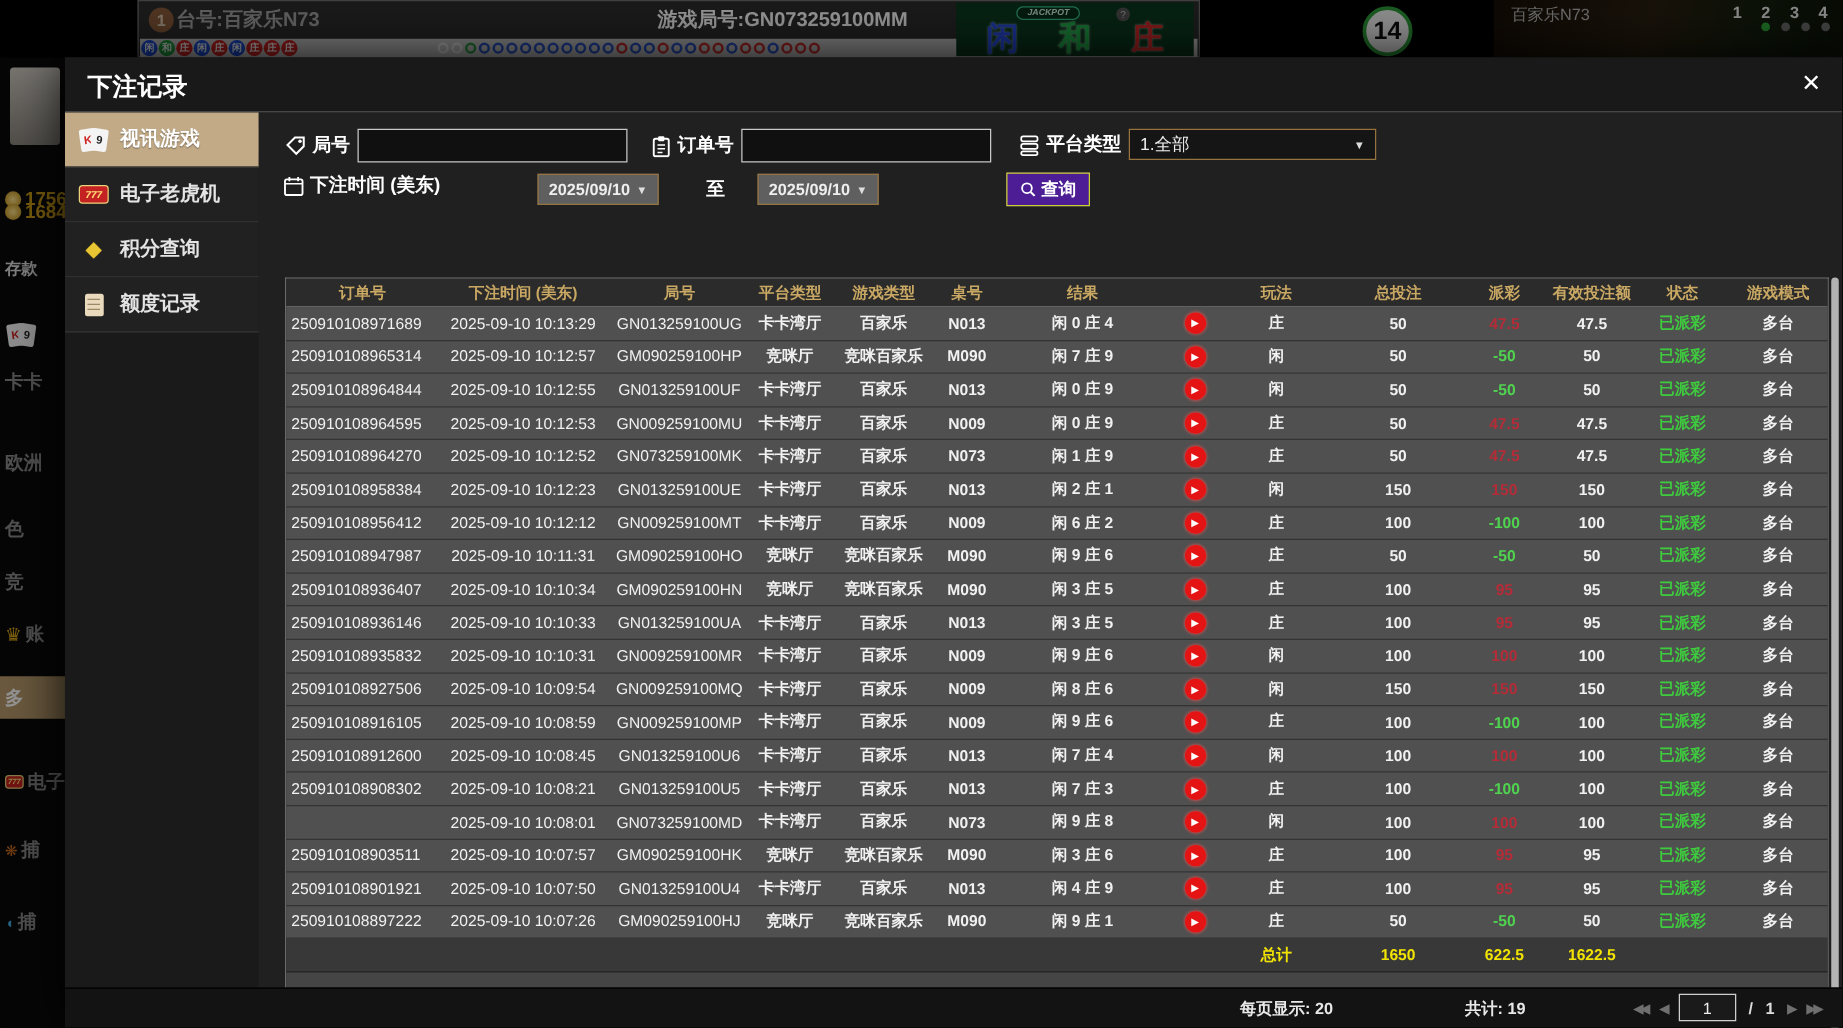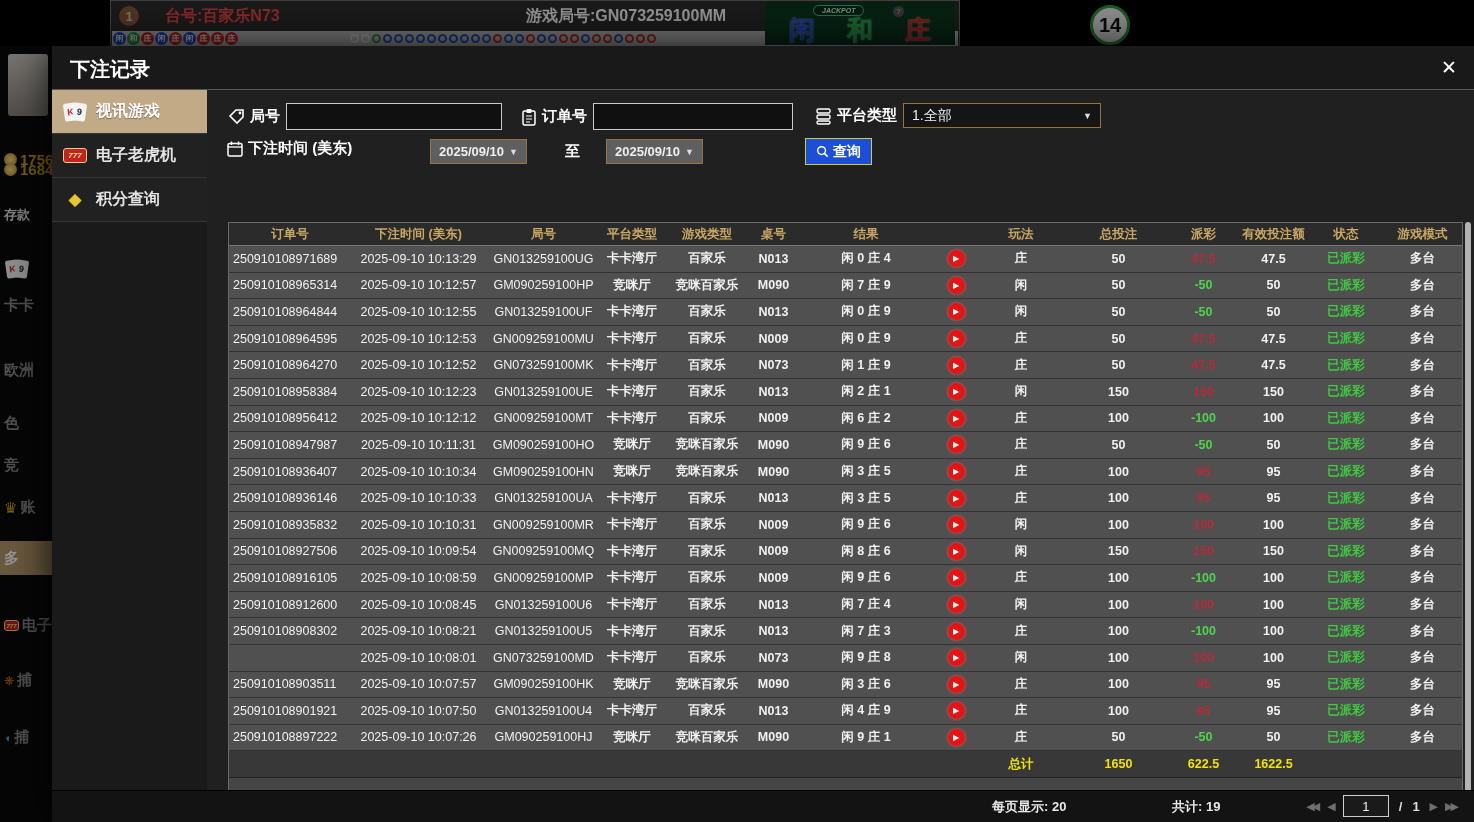--- a/index.html
+++ b/index.html
@@ -8,21 +8,21 @@
   #stage { position:relative; width:1474px; height:822px; overflow:hidden; background:#000; }
 
   
   #bg { position:absolute; inset:0; }
   .topbar-logo { position:absolute; left:0; top:0; width:110px; height:46px; background:#141414; display:flex; align-items:center; padding-left:6px; gap:4px; }
   .logo-mark { width:22px; height:22px; }
   .logo-text { color:#9b9b9b; font-weight:700; font-size:15px; letter-spacing:1px; }
   .game-panel { position:absolute; left:110px; top:0; width:850px; height:46px; background:#2e2e2e; border:1px solid #6e6e6e; }
   .info-row { position:absolute; left:0; top:0; right:0; height:30px; display:flex; align-items:center; }
   .table-badge { width:20px; height:20px; margin-left:8px; border-radius:50%; background:#8a5c3c; color:#d8c6b0; font-size:13px; font-weight:700; display:flex; align-items:center; justify-content:center; }
-  .table-label { color:#ef4444; font-weight:700; font-size:16px; margin-left:26px; }
+  .table-label { color:#a3a3a3; font-weight:700; font-size:16px; margin-left:2px; }
   .round-label { color:#fff; font-weight:700; font-size:16px; position:absolute; left:415px; }
   .roadmap { position:absolute; left:1px; top:30px; right:1px; height:15px; background:#c9c9c9; display:flex; align-items:center; overflow:hidden; }
   .bead { width:13px; height:13px; border-radius:50%; margin-left:1px; color:#fff; font-size:8px; font-weight:700; display:flex; align-items:center; justify-content:center; flex:none; }
   .ring { width:9px; height:9px; border-radius:50%; border:2px solid #888; margin-left:2px; flex:none; background:transparent; }
   .ring.b { border-color:#2b55c9; } .ring.r { border-color:#c93030; } .ring.g { border-color:#2f9e46; } .ring.w { border-color:#e8e8e8; }
   .rings-gap { width:110px; flex:none; }
   .jackpot-panel { position:absolute; left:765px; top:2px; width:190px; height:43px; background:#0c3a20; display:flex; align-items:flex-end; justify-content:space-around; padding:0 8px 2px; }
   .jp-char { font-size:26px; font-weight:700; line-height:1; }
   .jp-player { color:#2a4fe0; text-shadow:0 0 2px #9ab; } .jp-tie { color:#1fae4a; text-shadow:0 0 2px #aca; } .jp-banker { color:#d42a2a; text-shadow:0 0 2px #caa; }
   .jp-badge { position:absolute; left:48px; top:3px; border:1px solid #39c08a; border-radius:8px; color:#cfeee0; font-size:7px; font-style:italic; font-weight:700; padding:1px 8px; background:#0a2f1a; }
@@ -71,21 +71,21 @@
   #m-content { position:absolute; left:155px; top:44px; right:0; bottom:0; background:#202020; }
   
   .f-ico { width:18px; height:18px; flex:none; }
   .f-label { color:#fff; font-size:15px; font-weight:700; margin:0 6px 0 4px; white-space:nowrap; }
   .f-group { position:absolute; display:flex; align-items:center; }
   .t-input { width:216px; height:27px; background:#101010; border:1px solid #c9c9c9; color:#eee; font-size:13px; padding:0 6px; outline:none; }
   .sel { height:25px; background:#151515; border:1px solid #97743f; color:#eee; font-size:14px; display:flex; align-items:center; padding:0 8px; cursor:pointer; position:relative; }
   .sel .caret { margin-left:auto; font-size:9px; color:#ddd; }
   .sel.date { background:#5f5f5f; font-weight:700; font-size:13px; width:97px; }
   .to-label { color:#fff; font-size:15px; font-weight:700; }
-  .btn-query { height:27px; background:#1d4ed8; border:1px solid #c9d22e; color:#fff; font-size:14px; font-weight:700; display:flex; align-items:center; gap:4px; padding:0 10px; cursor:pointer; }
+  .btn-query { height:27px; background:#4c1d95; border:1px solid #c9d22e; color:#fff; font-size:14px; font-weight:700; display:flex; align-items:center; gap:4px; padding:0 10px; cursor:pointer; }
   
   #tbl { position:absolute; left:21px; top:132px; width:1235px; border:1px solid #6a6a6a; border-bottom:none; }
   .tr { display:flex; }
   .tr.head { height:23px; background:#2b2b2b; border-bottom:1px solid #777; }
   .tr.data { height:26.6px; background:#505050; border-bottom:1px solid #333; }
   .tr.sum  { height:27px; background:#383838; border-bottom:1px solid #222; }
   .tr.filler { height:26px; background:#454545; }
   .td,.th { display:flex; align-items:center; justify-content:center; font-size:12.5px; white-space:nowrap; overflow:hidden; flex:none; }
   .th { color:#c9a863; font-weight:700; }
   .td { color:#f1f1f1; font-weight:700; }
@@ -163,20 +163,30 @@
     <div class="jackpot-panel">
       <span class="jp-char jp-player">闲</span>
       <span class="jp-char jp-tie">和</span>
       <span class="jp-char jp-banker">庄</span>
       <span class="jp-badge">JACKPOT</span>
       <span class="jp-help">?</span>
     </div>
 
     <div class="ball-14">14</div>
 
+    <div class="video-zone">
+      <span class="video-title">百家乐N73</span>
+      <span class="seat-numbers">1 2 3 4</span>
+      <span class="seat-dots">
+          <i></i>
+          <i></i>
+          <i></i>
+          <i></i>
+        </span>
+    </div>
 
     <div id="rail">
       <div class="rail-avatar"></div>
     <div class="rail-item gold" style="top: 105px;">
           <span class="coin"></span>
           <span>1756</span>
         </div>
         <div class="rail-item gold" style="top: 115px;">
           <span class="coin"></span>
           <span>1684</span>
@@ -239,20 +249,26 @@
           <span class="sb-icon">
             <span class="ic-777">777</span>
           </span>
           <span class="sb-label">电子老虎机</span>
         </div>
         <div class="sb-item">
           <span class="sb-icon">
             <span class="ic-diamond">◆</span>
           </span>
           <span class="sb-label">积分查询</span>
+        </div>
+        <div class="sb-item">
+          <span class="sb-icon">
+            <span class="ic-doc"></span>
+          </span>
+          <span class="sb-label">额度记录</span>
         </div>
       </div>
 
     <div id="m-content">
 
       <div class="f-group" style="left:21px; top:13px;">
         <svg class="f-ico" viewBox="0 0 18 18">
             <path d="M2 8 L8 2 L15 2 L15 9 L9 15 Z" fill="none" stroke="#fff" stroke-width="1.6"></path>
             <circle cx="12" cy="5" r="1.4" fill="#fff"></circle>
           </svg>

